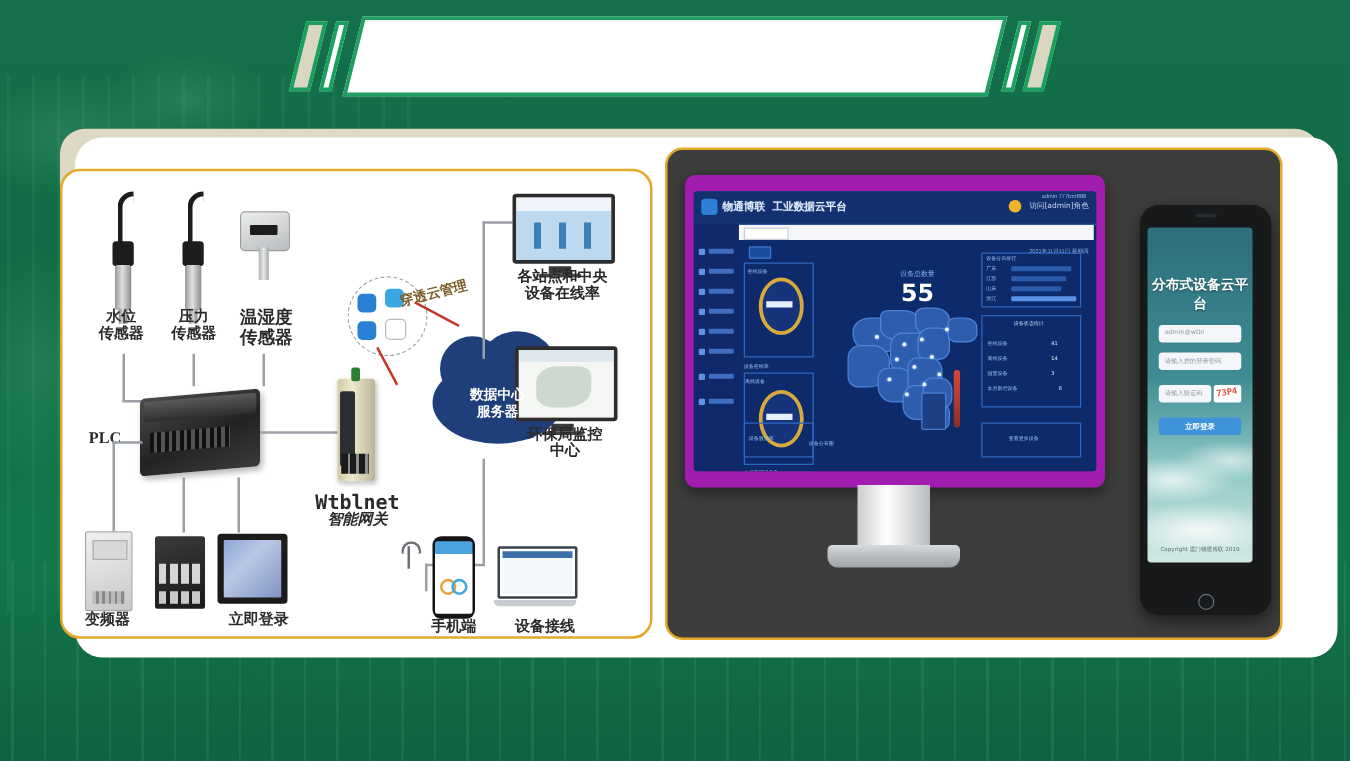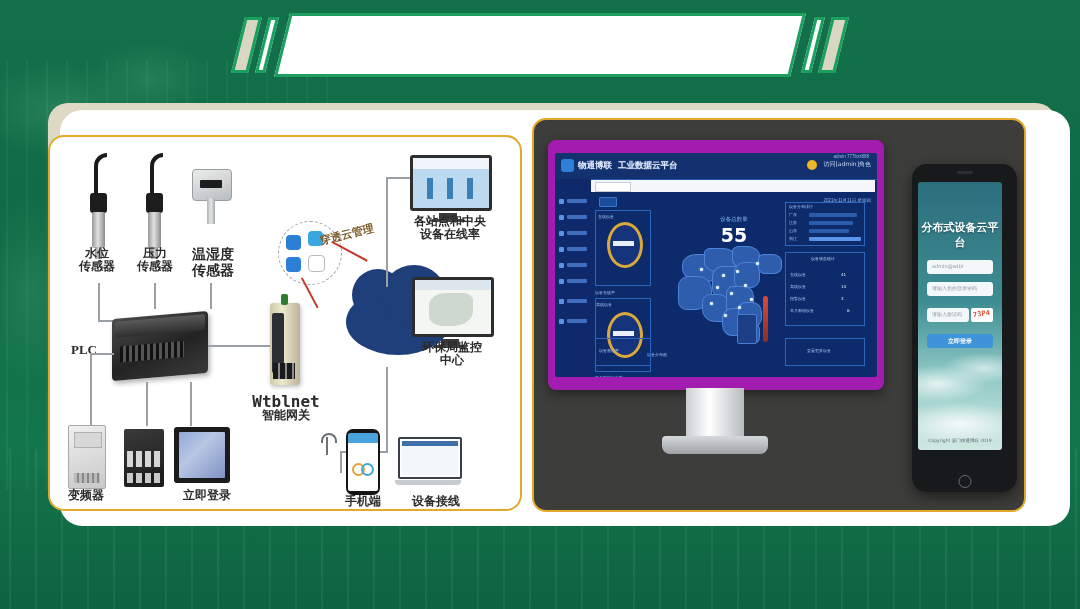--- a/index.html
+++ b/index.html
@@ -311,32 +311,35 @@
       <div class="lbl" style="left:8px;top:352px;width:56px;font-size:12px;">变频器</div>
       <div class="lbl" style="left:66px;top:364px;width:56px;font-size:16px;margin-top:23px;">接触器</div>
       <div class="lbl" style="left:124px;top:352px;width:66px;font-size:12px;">立即登录</div>
 
       <div class="gw" style="left:220px;top:166px;">
         <div class="ant"></div>
           <div class="dark"></div>
           <div class="ports"></div>
       </div>
       <div class="lbl" style="left:196px;top:256px;width:80px;font-size:16px;font-family:'DejaVu Sans Mono',monospace;">Wtblnet</div>
-      <div class="lbl" style="left:196px;top:272px;width:80px;font-size:12px;">智能网关</div>
+      <div class="lbl" style="left:196px;top:272px;width:80px;font-size:12px;font-style:italic;">智能网关</div>
 
       <div class="dashcircle" style="left:228px;top:84px;"></div>
       <div class="mini" style="left:236px;top:98px;"></div>
       <div class="mini" style="left:258px;top:94px;background:#39a7e0;"></div>
       <div class="mini" style="left:236px;top:120px;"></div>
       <div class="mini w" style="left:258px;top:118px;"></div>
       <div class="lbl" style="left:262px;top:92px;width:70px;font-size:11px;color:#7c5c2a;transform:rotate(-14deg);">穿透云管理</div>
       <div class="redline" style="left:252px;top:140px;width:34px;transform:rotate(62deg);"></div>
       <div class="redline" style="left:282px;top:104px;width:40px;transform:rotate(28deg);"></div>
 
       <div class="cloud" style="left:296px;top:152px;"></div>
+      <div class="cloud-label" style="left:296px;top:172px;">
+        <span>数据中心</span><br><span>服务器</span>
+      </div>
 
       <div class="line" style="left:336px;top:40px;width:1.5px;height:110px;"></div>
       <div class="line" style="left:336px;top:40px;width:24px;height:1.5px;"></div>
       <div class="line" style="left:400px;top:186px;width:28px;height:1.5px;"></div>
       <div class="line" style="left:336px;top:230px;width:1.5px;height:84px;"></div>
       <div class="line" style="left:290px;top:314px;width:48px;height:1.5px;"></div>
       <div class="line" style="left:290px;top:314px;width:1.5px;height:22px;"></div>
 
       <div class="mon" style="left:360px;top:18px;width:76px;">
         <div class="scr" style="width:76px;height:50px;">

